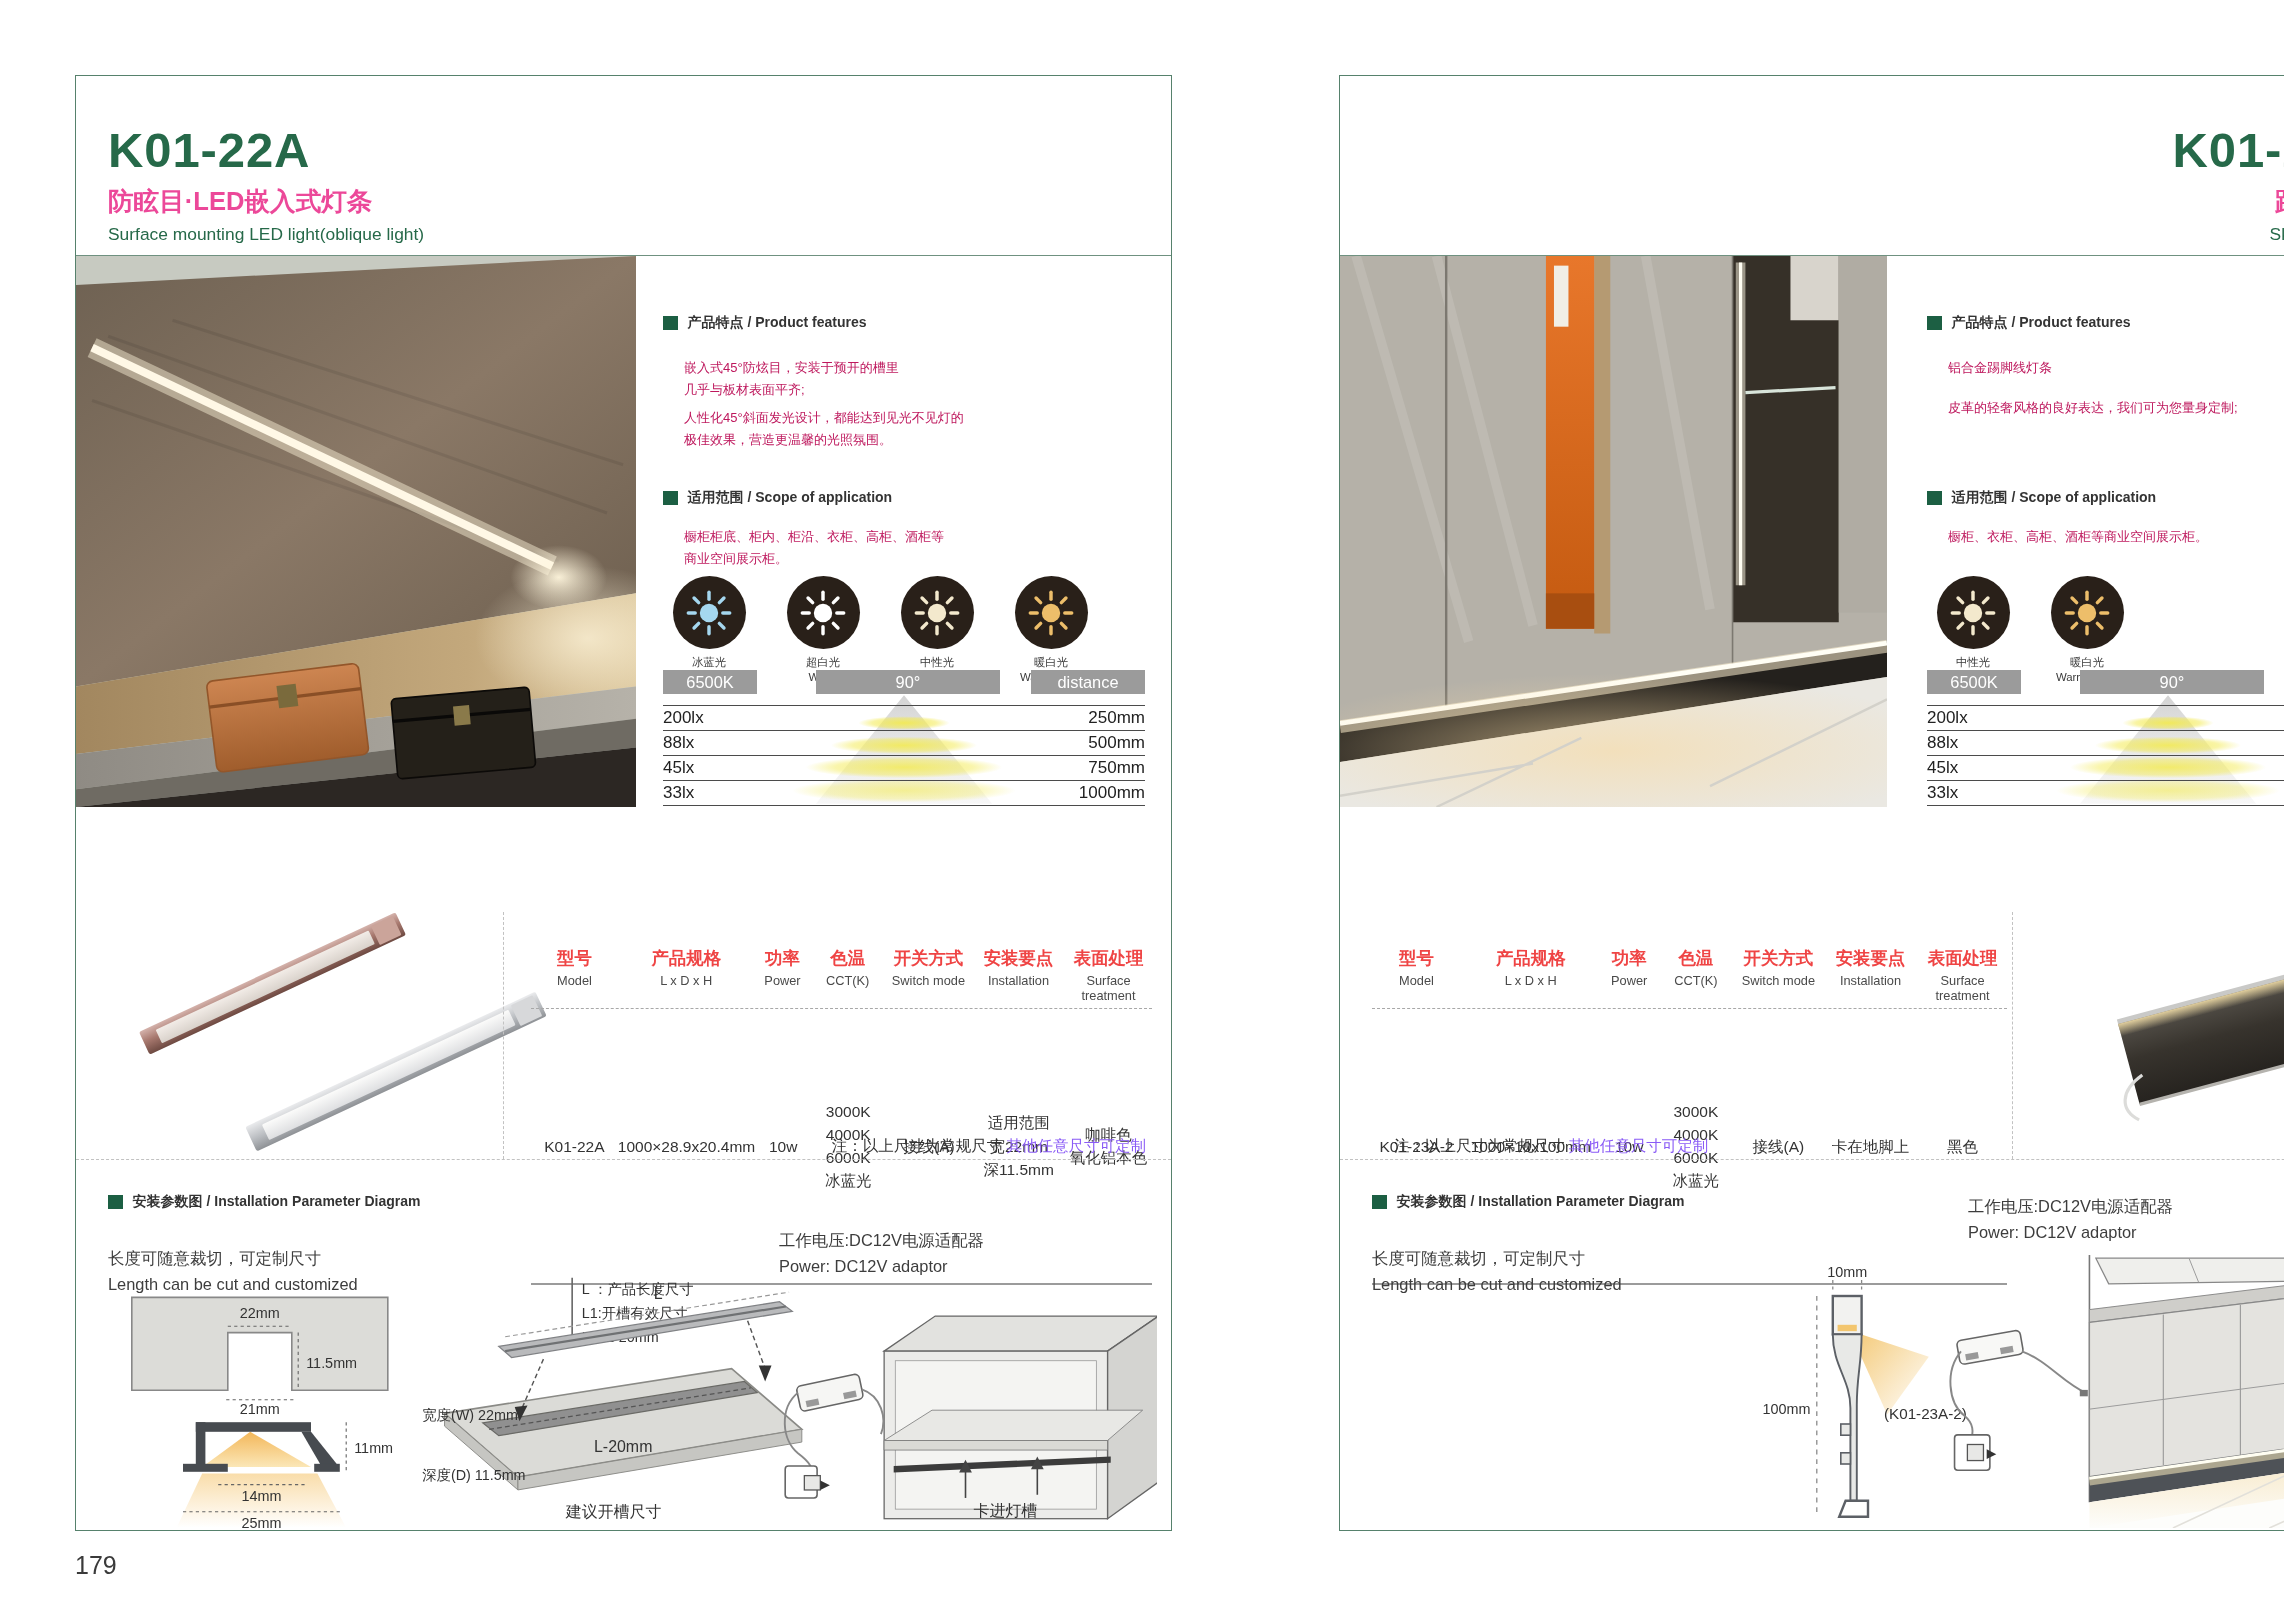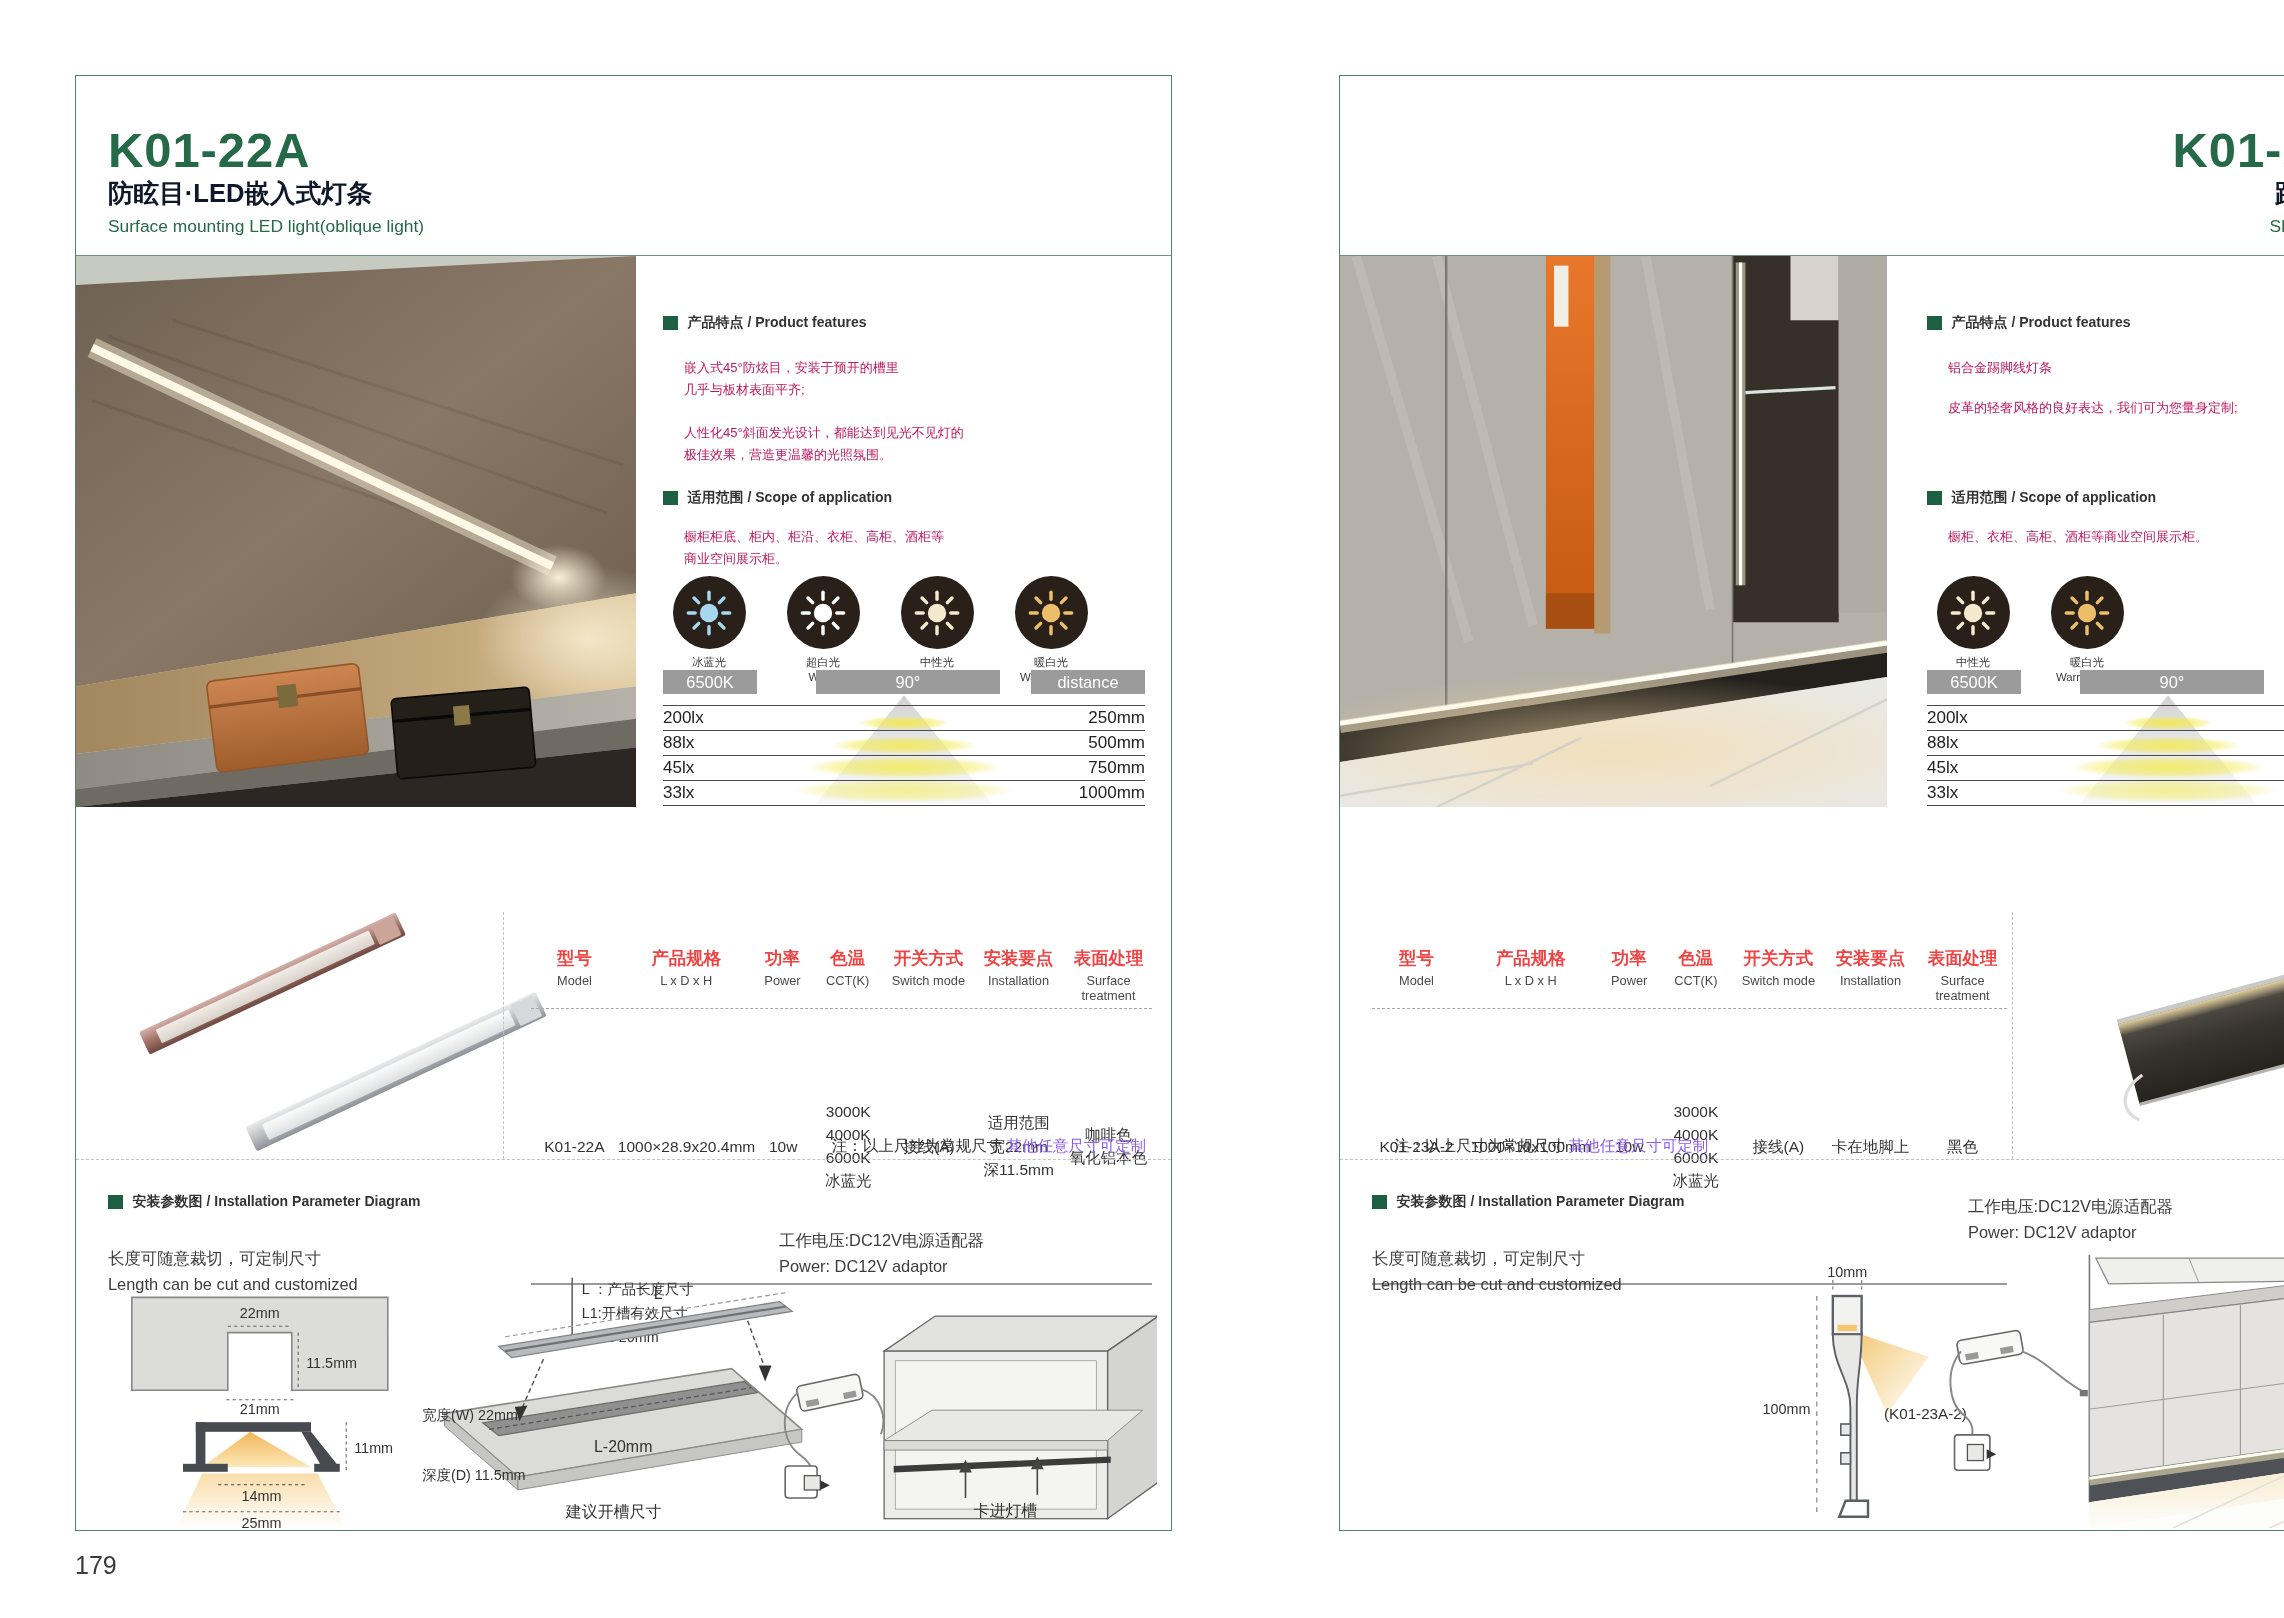--- a/index.html
+++ b/index.html
@@ -2,21 +2,21 @@
 <html style="font-size:7.3px"><head>
 <meta charset="utf-8">
 <style>
   html,body{margin:0;padding:0;background:#fff;}
   .canvas{position:relative;width:2482px;height:1618px;background:#ffffff;
           font-family:"Liberation Sans","DejaVu Sans",sans-serif;overflow:hidden;}
   .abs{position:absolute;}
   .pg{position:absolute;top:75px;width:1097px;height:1456px;border:1.4px solid #56816c;background:#fff;box-sizing:border-box;}
   .pg.L{left:75px;} .pg.R{left:1339px;}
   .hdr-model{font-size:49px;font-weight:bold;color:#266949;letter-spacing:0.9px;line-height:1;}
-  .hdr-cn{font-size:25.6px;font-weight:bold;color:#0f172a;margin-top:1px;}
+  .hdr-cn{font-size:25.6px;font-weight:bold;color:#ec4899;margin-top:9px;}
   .hdr-en{font-size:17.4px;color:#266949;margin-top:4.6px;}
   .hdr-sep{position:absolute;left:0;right:0;top:179px;border-top:1.4px solid #6f9180;}
   .R .hdr-block{text-align:right;}
   .sec-head{display:flex;align-items:center;gap:10px;}
   .sec-head .sq{width:14.6px;height:14.6px;background:#1c5f43;flex:0 0 auto;}
   .sec-head .t{font-size:14px;font-weight:bold;color:#333;}
   .body-text{font-size:13px;color:#be185d;line-height:1.72;}
   .icons-row{display:flex;}
   .icon-cell{width:114px;text-align:center;flex:0 0 auto;}
   .icon-circle{width:73px;height:73px;border-radius:50%;background:#292019;margin:0 auto;display:flex;align-items:center;justify-content:center;}
@@ -115,21 +115,21 @@
       </g>
     </svg>
 
     <div class="abs sec-head" style="left:587px;top:238px;">
       <span class="sq"></span>
       <span class="t">产品特点 / Product features</span>
     </div>
     <div class="abs body-text" style="left:608px;top:281px;width:466px;">
       <div>嵌入式45°防炫目，安装于预开的槽里</div>
       <div>几乎与板材表面平齐;</div>
-      <div style="margin-top:20px;">人性化45°斜面发光设计，都能达到见光不见灯的</div>
+      <div style="margin-top:5px;">人性化45°斜面发光设计，都能达到见光不见灯的</div>
       <div>极佳效果，营造更温馨的光照氛围。</div>
     </div>
 
     <div class="abs sec-head" style="left:587px;top:413px;">
       <span class="sq"></span>
       <span class="t">适用范围 / Scope of application</span>
     </div>
     <div class="abs body-text" style="left:608px;top:450px;width:466px;">
       <div>橱柜柜底、柜内、柜沿、衣柜、高柜、酒柜等</div>
       <div>商业空间展示柜。</div>

